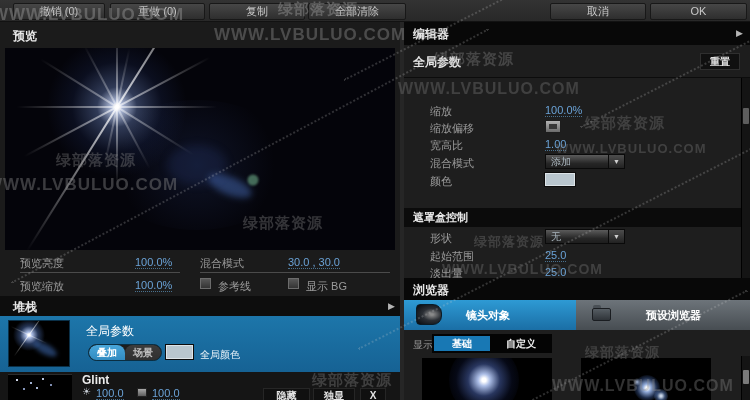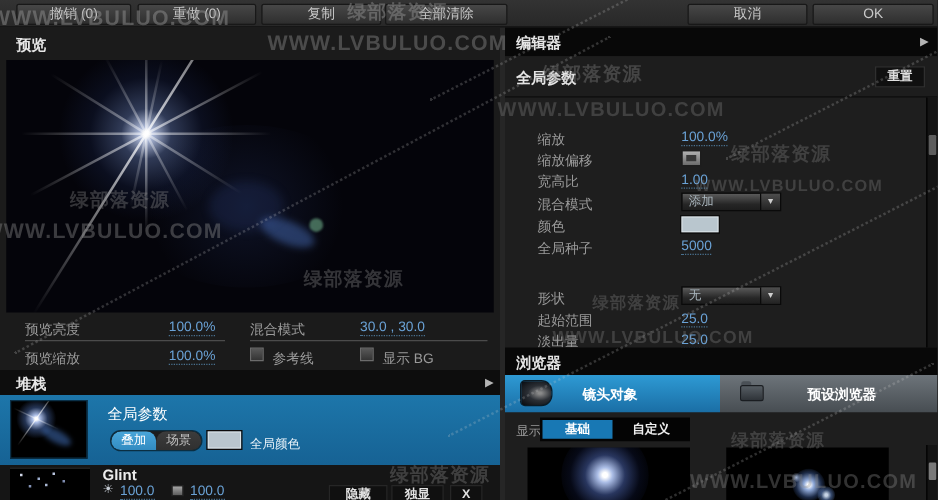--- a/index.html
+++ b/index.html
@@ -30,21 +30,21 @@
   .checkbox { position:absolute; width:11px; height:11px; background:linear-gradient(#585858,#343434);
               border:1px solid #6c6c6c; }
   
   .stack-header { position:absolute; left:0; top:274px; width:400px; height:20px; background:#0d0d0d; }
   .hdr-arrow { position:absolute; color:#b5b5b5; font-size:9px; }
   .stack-sel { position:absolute; left:0; top:294px; width:400px; height:56px;
                background:linear-gradient(#1d76aa,#166294); }
   .thumb { position:absolute; background:#000; overflow:hidden; }
   .toggle-wrap { position:absolute; left:88px; top:28px; height:17px; display:flex;
                  background:#1d1d1d; border:1px solid #0a2e42; border-radius:9px; overflow:hidden; }
-  .toggle-seg { height:27px; line-height:15px; padding:0 8px; font-size:10px; font-weight:normal; }
+  .toggle-seg { height:27px; line-height:15px; padding:0 8px; font-size:10px; font-weight:bold; }
   .toggle-on { background:linear-gradient(#49a6da,#1f76ad); color:#fff; border-radius:8px; }
   .toggle-off { background:linear-gradient(#3c3c3c,#262626); color:#c0c0c0; border-radius:8px; }
   .swatch { position:absolute; background:#b9c6ce; border:1px solid #dde4e8; outline:1px solid #0c0c0c; }
   .save-btn { position:absolute; left:300px; top:15px; width:76px; height:23px; background:#0a0a0a;
               border:1px solid #000; color:#fff; font-weight:bold; font-size:13px;
               line-height:21px; text-align:center; }
   .glint-row { position:absolute; left:0; top:350px; width:400px; height:28px; background:#151515; }
   .mini-btn { position:absolute; top:16px; height:13px; line-height:13px; text-align:center;
               background:#101010; border:1px solid #262626; color:#e3e3e3; font-size:10px; font-weight:bold; }
   .sq-icon { position:absolute; width:10px; height:9px; background:linear-gradient(#a8a8a8,#5d5d5d);
@@ -206,25 +206,22 @@
     <span class="rlabel">混合模式</span>
     <span class="dropdown">
       <span class="dd-text">添加</span>
       <span class="dd-arrow">▼</span>
     </span>
   </div>
   <div class="row" style="top:150px">
     <span class="rlabel">颜色</span>
     <span class="swatch" style="left:141px;top:1px;width:30px;height:13px;position:absolute"></span>
   </div>
-  <div class="row" style="top:167px">
-    <span class="rlabel">全局种子</span>
-    <span class="rval">5000</span>
-  </div>
-
+
+  <div class="sectionbar" style="top:186px">遮罩盒控制</div>
 
   <div class="row" style="top:207px">
     <span class="rlabel">形状</span>
     <span class="dropdown">
       <span class="dd-text">无</span>
       <span class="dd-arrow">▼</span>
     </span>
   </div>
   <div class="row" style="top:225px">
     <span class="rlabel">起始范围</span>

